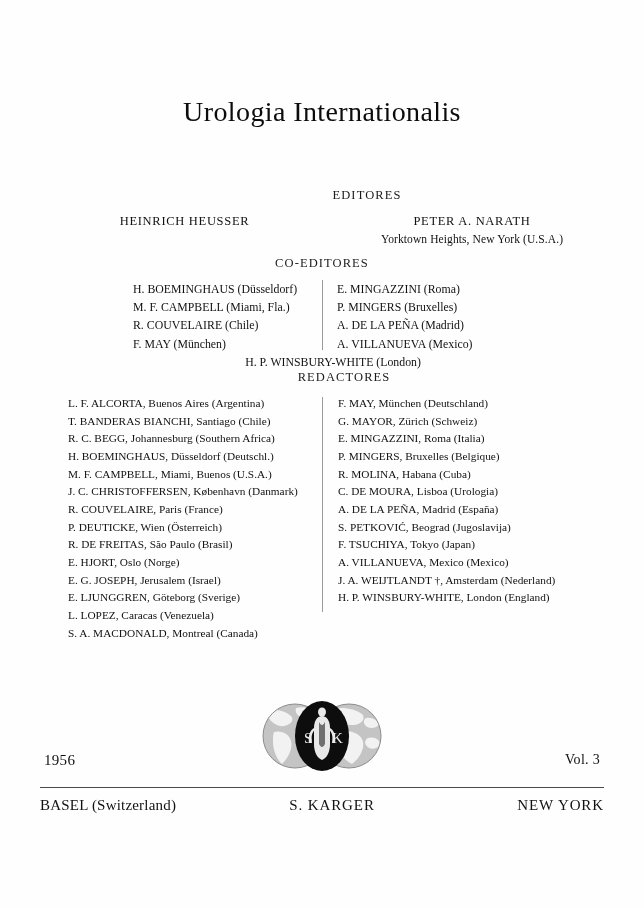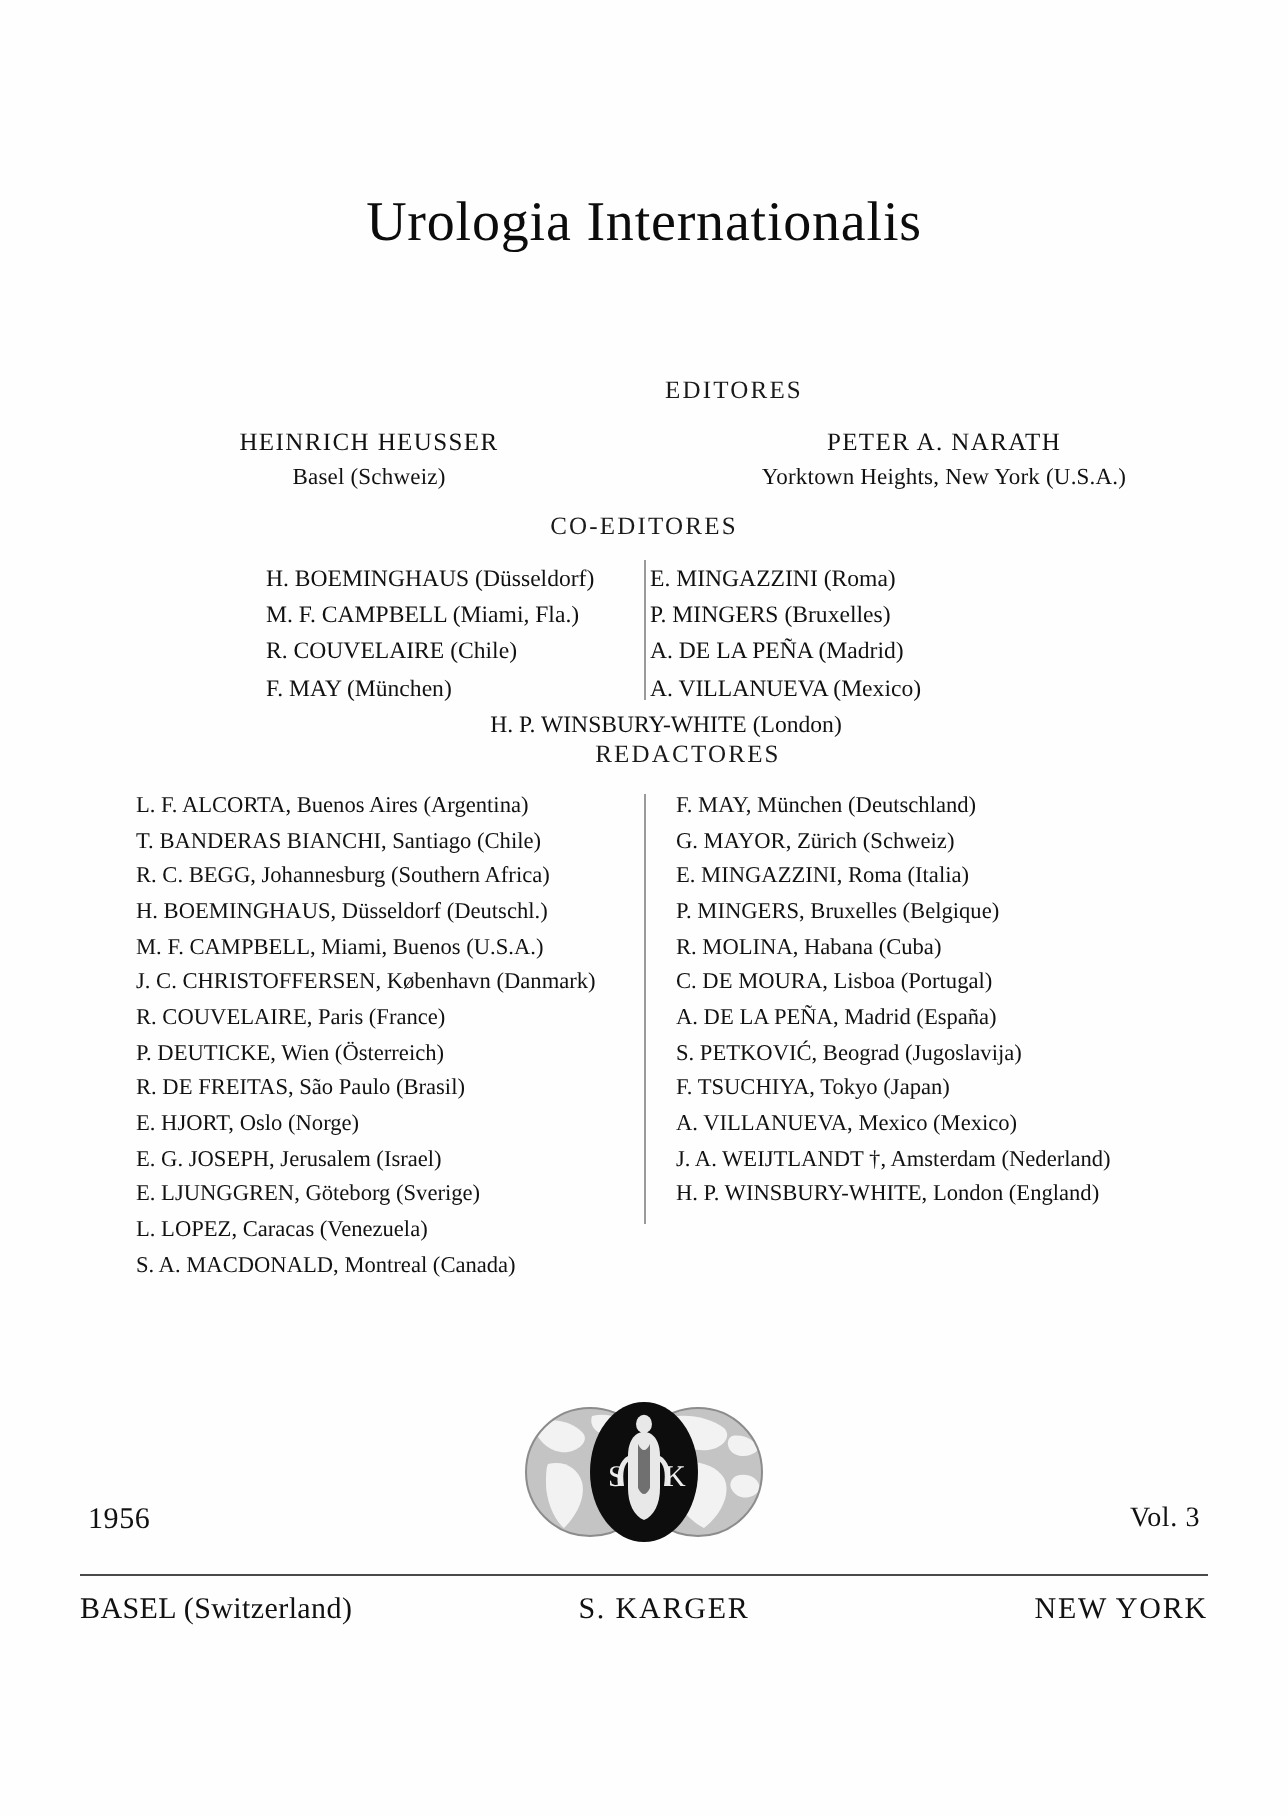--- a/index.html
+++ b/index.html
@@ -84,21 +84,21 @@
   .coeditores-cols {
     position: relative;
     display: flex;
   }
   .coed-col {
     font-size: 11.8px;
     line-height: 1.545;
     white-space: nowrap;
   }
   .coed-col.left  { margin-left: 133px; width: 190px; }
-  .coed-col.right { margin-left: 2px; }
+  .coed-col.right { margin-left: 14px; }
   .coed-divider {
     position: absolute;
     left: 322px;
     top: 0px;
     width: 1px;
     height: 70px;
     background: #9a9a9a;
   }
   .coed-full {
     text-align: center;
@@ -203,21 +203,20 @@
 
 <div class="page">
 
   <div class="journal-title">Urologia Internationalis</div>
 
   <div class="section-heading heading-editores">EDITORES</div>
 
   <div class="editores">
     <div class="editor-col left">
       <div class="editor-name">HEINRICH HEUSSER</div>
-      <div class="editor-place">Basel (Schweiz)</div>
     </div>
     <div class="editor-col right">
       <div class="editor-name">PETER A. NARATH</div>
       <div class="editor-place">Yorktown Heights, New York (U.S.A.)</div>
     </div>
   </div>
 
   <div class="section-heading heading-coeditores">CO-EDITORES</div>
 
   <div class="coeditores">
@@ -259,21 +258,21 @@
         <div>E. LJUNGGREN, Göteborg (Sverige)</div>
         <div>L. LOPEZ, Caracas (Venezuela)</div>
         <div>S. A. MACDONALD, Montreal (Canada)</div>
       </div>
       <div class="red-col right">
         <div>F. MAY, München (Deutschland)</div>
         <div>G. MAYOR, Zürich (Schweiz)</div>
         <div>E. MINGAZZINI, Roma (Italia)</div>
         <div>P. MINGERS, Bruxelles (Belgique)</div>
         <div>R. MOLINA, Habana (Cuba)</div>
-        <div>C. DE MOURA, Lisboa (Portugal)</div>
+        <div>C. DE MOURA, Lisboa (Urologia)</div>
         <div>A. DE LA PEÑA, Madrid (España)</div>
         <div>S. PETKOVIĆ, Beograd (Jugoslavija)</div>
         <div>F. TSUCHIYA, Tokyo (Japan)</div>
         <div>A. VILLANUEVA, Mexico (Mexico)</div>
         <div>J. A. WEIJTLANDT †, Amsterdam (Nederland)</div>
         <div>H. P. WINSBURY-WHITE, London (England)</div>
       </div>
     </div>
   </div>
 

